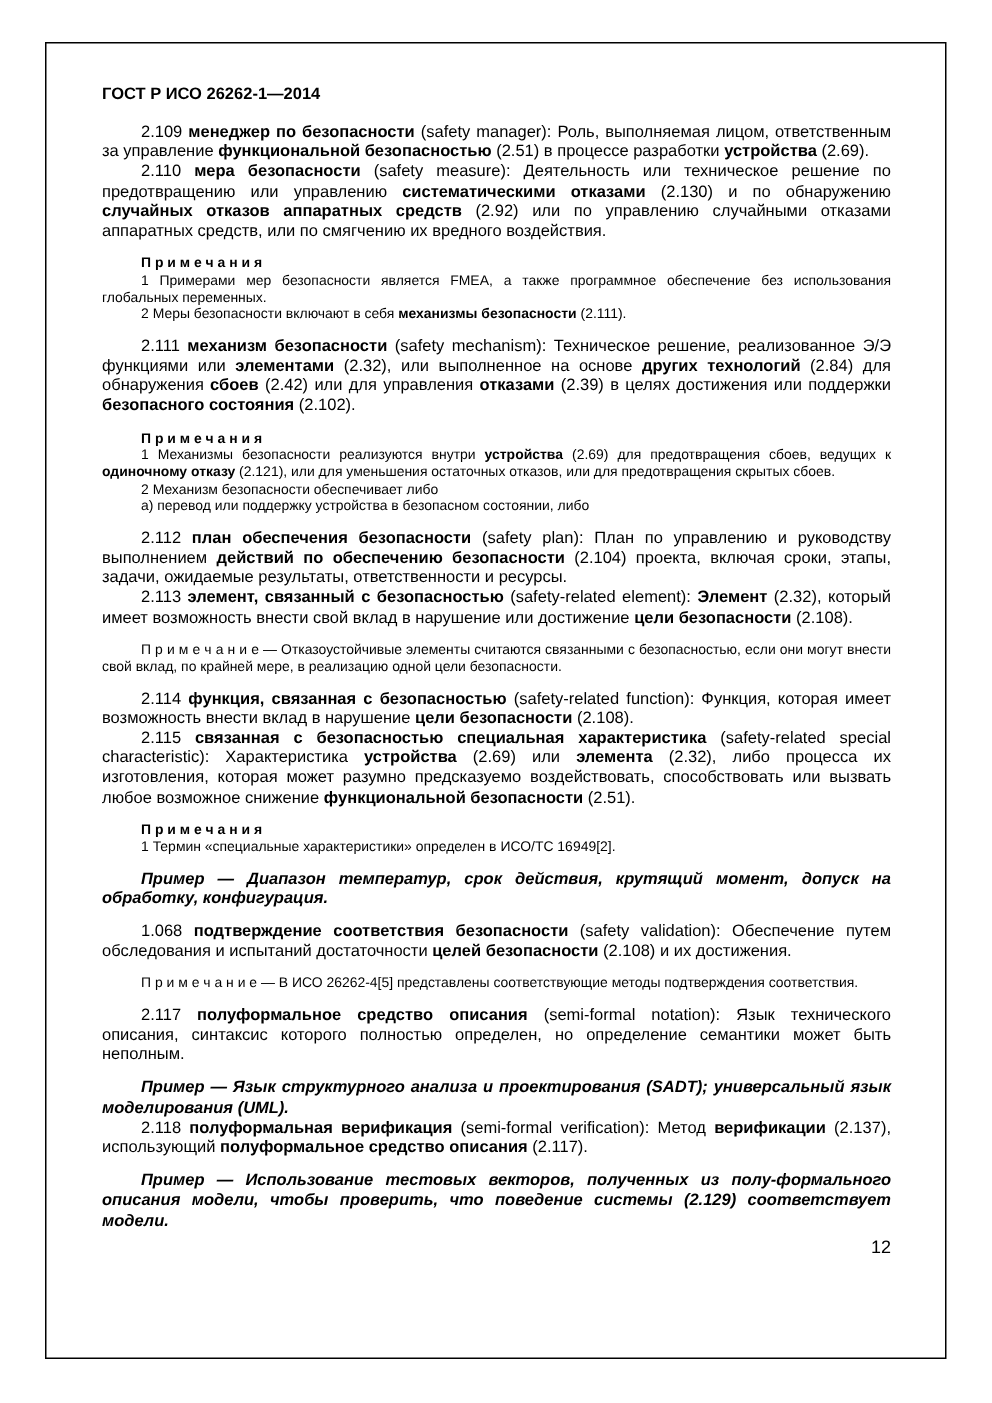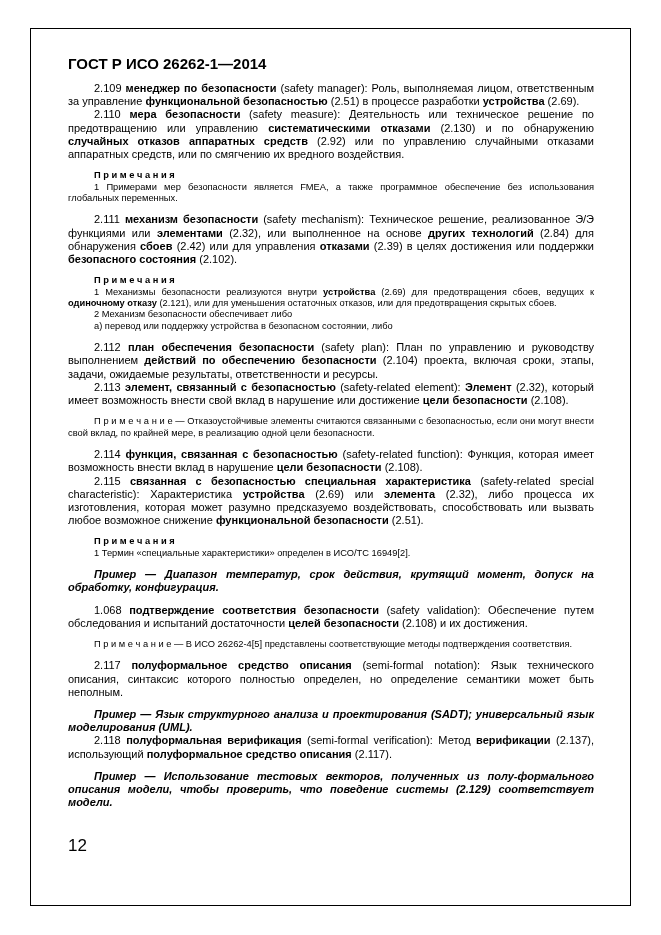--- a/index.html
+++ b/index.html
@@ -18,21 +18,21 @@
   .frame {
     position: absolute;
     left: 30px; top: 28px;
     width: 601px; height: 878px;
     border: 1.5px solid #000000;
     box-sizing: border-box;
     padding: 28px 36px 0 37px;
     overflow: hidden;
   }
   .header {
-    font-size: 15px;
+    font-size: 11px;
     font-weight: bold;
     line-height: 13px;
     margin-bottom: 12px;
   }
   .blk {
     margin: 0;
     font-size: 11px;
     line-height: 13.2px;
     text-align: justify;
     text-align-last: left;
@@ -40,38 +40,40 @@
   }
   .blk .b { font-weight: bold; }
   .note, .note-head {
     font-size: 9.3px;
     line-height: 11.4px;
   }
   .note-head { text-align: left; font-weight: bold; }
   .example { font-weight: bold; font-style: italic; }
   .gt { margin-top: 9px; }
   .footer {
-    font-size: 17px;
+    font-size: 12px;
     line-height: 13px;
-    margin-top: 30px;
+    margin-top: 4px;
+    text-align: right;
   }
 </style>
 </head>
 <body>
 
 <div class="page">
   <div class="frame">
     <div class="header">
       <span>ГОСТ Р ИСО 26262-1—2014</span>
     </div>
     <div class="content">
         <p class="blk para"><span class="r">2.109 </span><span class="b">менеджер по безопасности</span><span class="r"> (safety manager): Роль, выполняемая лицом, ответственным за управление </span><span class="b">функциональной безопасностью</span><span class="r"> (2.51) в процессе разработки </span><span class="b">устройства</span><span class="r"> (2.69).</span></p>
         <p class="blk para"><span class="r">2.110 </span><span class="b">мера безопасности</span><span class="r"> (safety measure): Деятельность или техническое решение по предотвращению или управлению </span><span class="b">систематическими отказами</span><span class="r"> (2.130) и по обнаружению </span><span class="b">случайных отказов аппаратных средств</span><span class="r"> (2.92) или по управлению случайными отказами аппаратных средств, или по смягчению их вредного воздействия.</span></p>
         <p class="blk note-head gt"><span class="r">П р и м е ч а н и я</span></p>
         <p class="blk note"><span class="r">1 Примерами мер безопасности является FMEA, а также программное обеспечение без использования глобальных переменных.</span></p>
+        <p class="blk note"><span class="r">2 Меры безопасности включают в себя </span><span class="b">механизмы безопасности</span><span class="r"> (2.111).</span></p>
         <p class="blk para gt"><span class="r">2.111 </span><span class="b">механизм безопасности</span><span class="r"> (safety mechanism): Техническое решение, реализованное Э/Э функциями или </span><span class="b">элементами</span><span class="r"> (2.32), или выполненное на основе </span><span class="b">других технологий</span><span class="r"> (2.84) для обнаружения </span><span class="b">сбоев</span><span class="r"> (2.42) или для управления </span><span class="b">отказами</span><span class="r"> (2.39) в целях достижения или поддержки </span><span class="b">безопасного состояния</span><span class="r"> (2.102).</span></p>
         <p class="blk note-head gt"><span class="r">П р и м е ч а н и я</span></p>
         <p class="blk note"><span class="r">1 Механизмы безопасности реализуются внутри </span><span class="b">устройства</span><span class="r"> (2.69) для предотвращения сбоев, ведущих к </span><span class="b">одиночному отказу</span><span class="r"> (2.121), или для уменьшения остаточных отказов, или для предотвращения скрытых сбоев.</span></p>
         <p class="blk note"><span class="r">2 Механизм безопасности обеспечивает либо</span></p>
         <p class="blk note"><span class="r">а) перевод или поддержку устройства в безопасном состоянии, либо</span></p>
         <p class="blk para gt"><span class="r">2.112 </span><span class="b">план обеспечения безопасности</span><span class="r"> (safety plan): План по управлению и руководству выполнением </span><span class="b">действий по обеспечению безопасности</span><span class="r"> (2.104) проекта, включая сроки, этапы, задачи, ожидаемые результаты, ответственности и ресурсы.</span></p>
         <p class="blk para"><span class="r">2.113 </span><span class="b">элемент, связанный с безопасностью</span><span class="r"> (safety-related element): </span><span class="b">Элемент</span><span class="r"> (2.32), который имеет возможность внести свой вклад в нарушение или достижение </span><span class="b">цели безопасности</span><span class="r"> (2.108).</span></p>
         <p class="blk note gt"><span class="r">П р и м е ч а н и е — Отказоустойчивые элементы считаются связанными с безопасностью, если они могут внести свой вклад, по крайней мере, в реализацию одной цели безопасности.</span></p>
         <p class="blk para gt"><span class="r">2.114 </span><span class="b">функция, связанная с безопасностью</span><span class="r"> (safety-related function): Функция, которая имеет возможность внести вклад в нарушение </span><span class="b">цели безопасности</span><span class="r"> (2.108).</span></p>
         <p class="blk para"><span class="r">2.115 </span><span class="b">связанная с безопасностью специальная характеристика</span><span class="r"> (safety-related special characteristic): Характеристика </span><span class="b">устройства</span><span class="r"> (2.69) или </span><span class="b">элемента</span><span class="r"> (2.32), либо процесса их изготовления, которая может разумно предсказуемо воздействовать, способствовать или вызвать любое возможное снижение </span><span class="b">функциональной безопасности</span><span class="r"> (2.51).</span></p>

